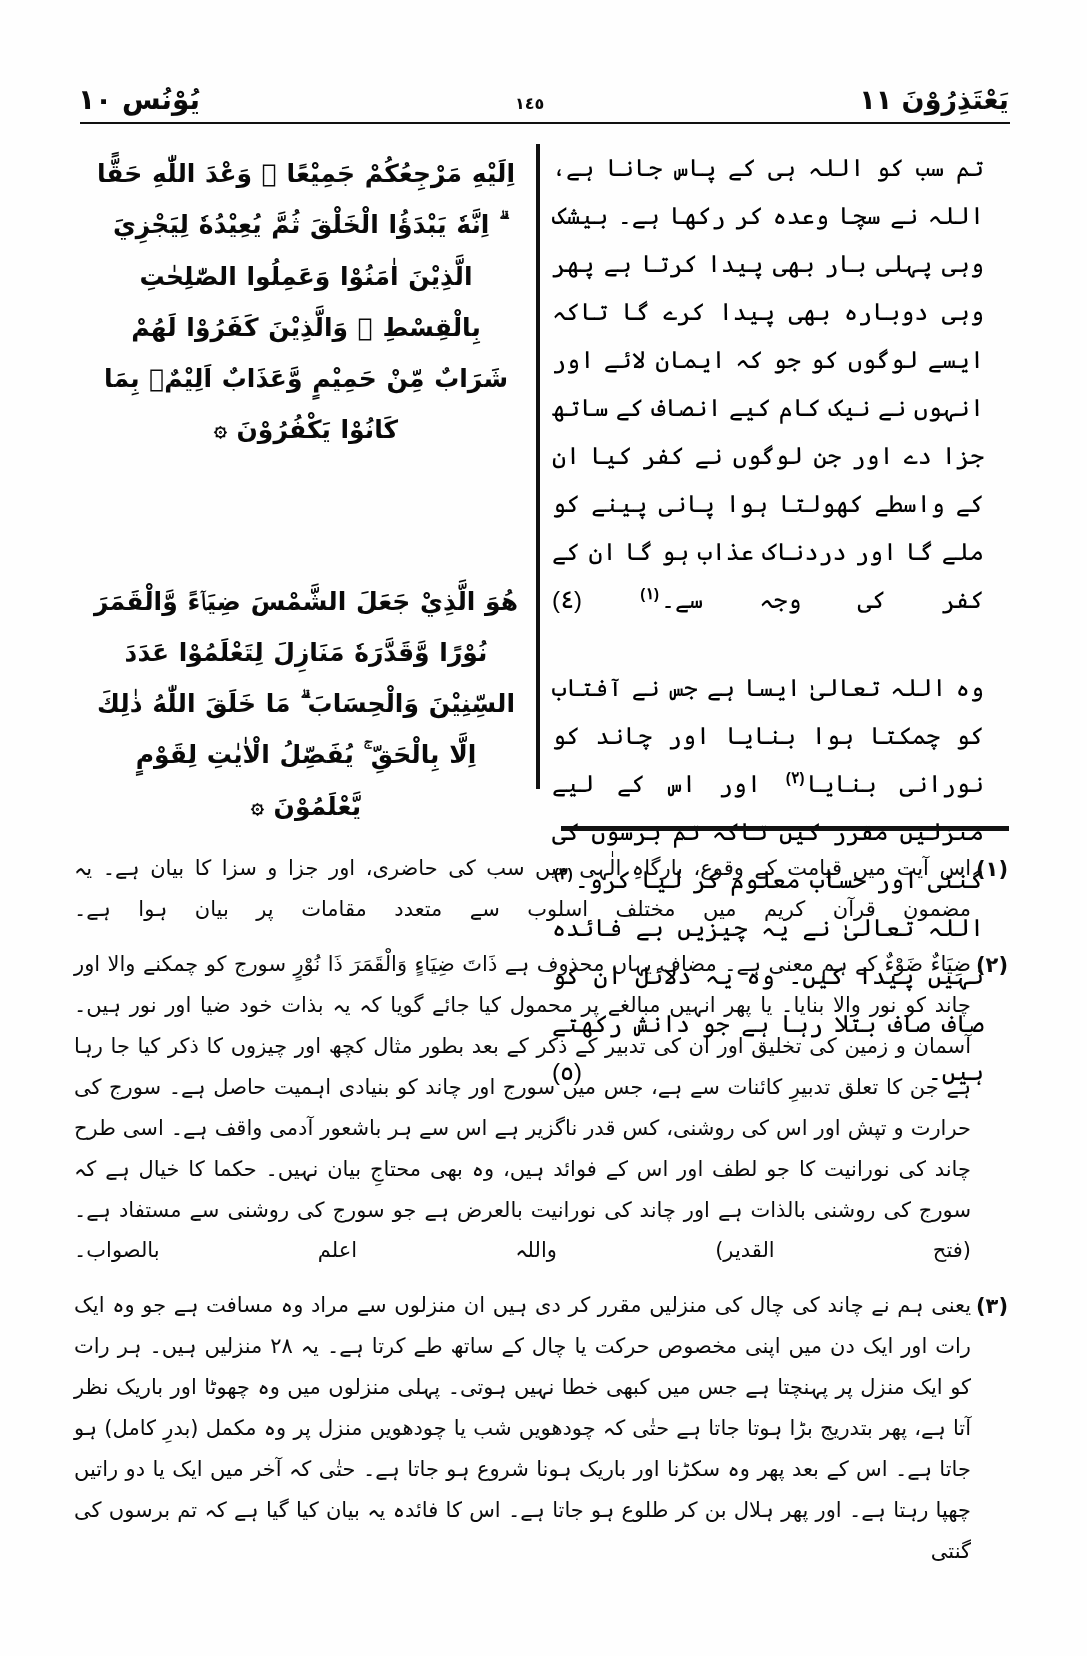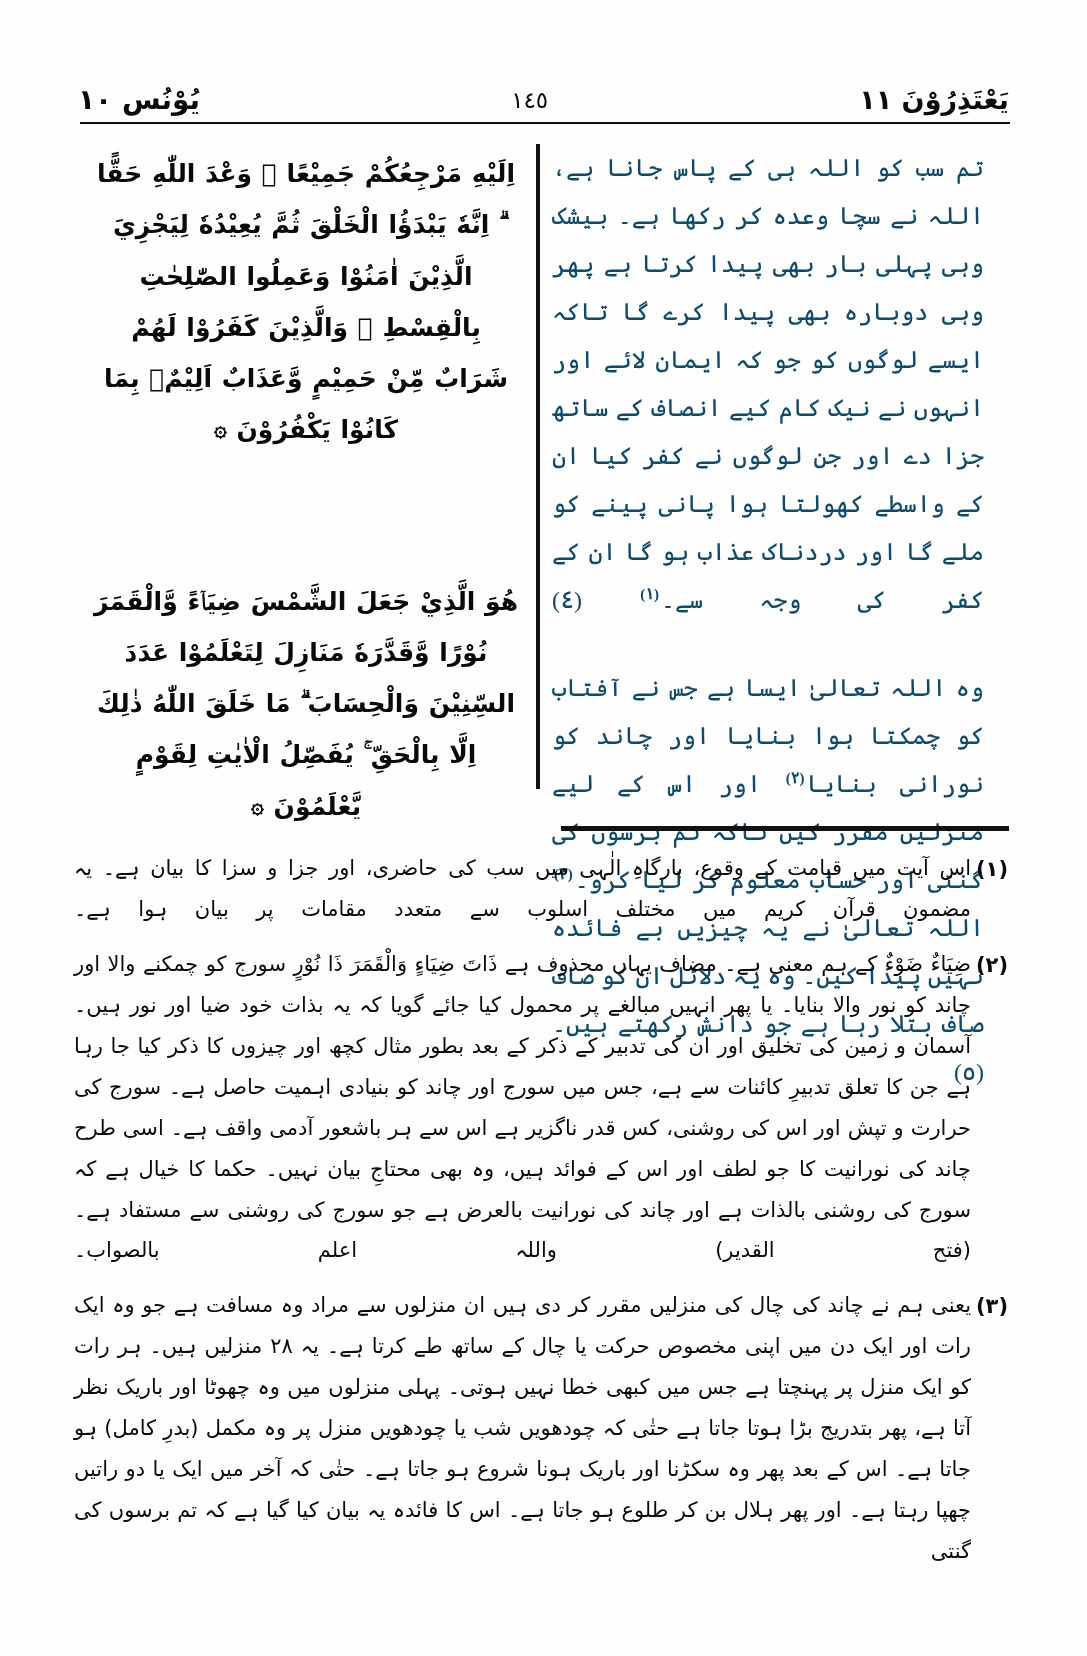--- a/index.html
+++ b/index.html
@@ -44,22 +44,22 @@
     line-height: 1.05;
     font-weight: 600;
     white-space: nowrap;
     letter-spacing: 0.5px;
   }
   .header-left { 
     font-size: 28px;
     margin-top: 44px;
   }
   .header-center {
-    font-size: 23px;
-    font-weight: 400;
+    font-size: 16px;
+    font-weight: 700;
     letter-spacing: 1px;
     transform: translateY(-1px);
   }
 
   .rule-under-header {
     position: absolute;
     top: 122px;
     left: 80px;
     width: 930px;
     height: 2px;
@@ -108,27 +108,27 @@
   .ayah-block.second {
     margin-top: 120px;
   }
   .ayah-end {
     display: inline-block;
     font-size: 22px;
     transform: translateY(-2px);
   }
 
   .urdu-para {
-    font-family: Liberation Serif, serif;
+    font-family: Liberation Sans, sans-serif;
     font-size: 24px;
     line-height: 2.0;
     direction: rtl;
     text-align: justify;
     text-align-last: justify;
-    color: #0c4a6e;
+    color: #000000;
     font-weight: 500;
   }
   .urdu-para.second {
     margin-top: 40px;
   }
   sup.fn {
     font-size: 15px;
     vertical-align: super;
     font-weight: 600;
     padding: 0 2px;

